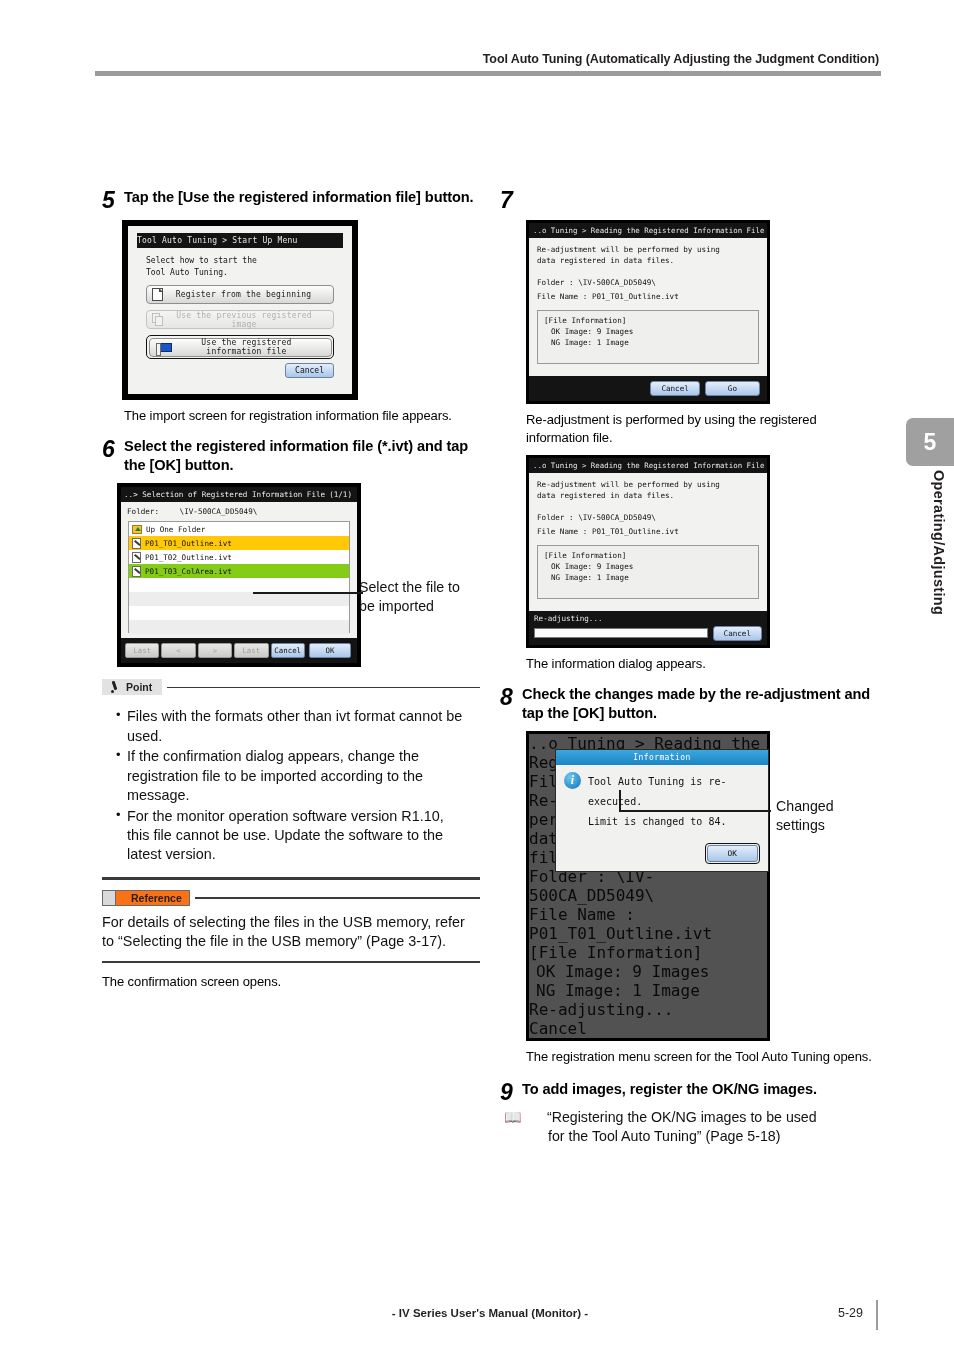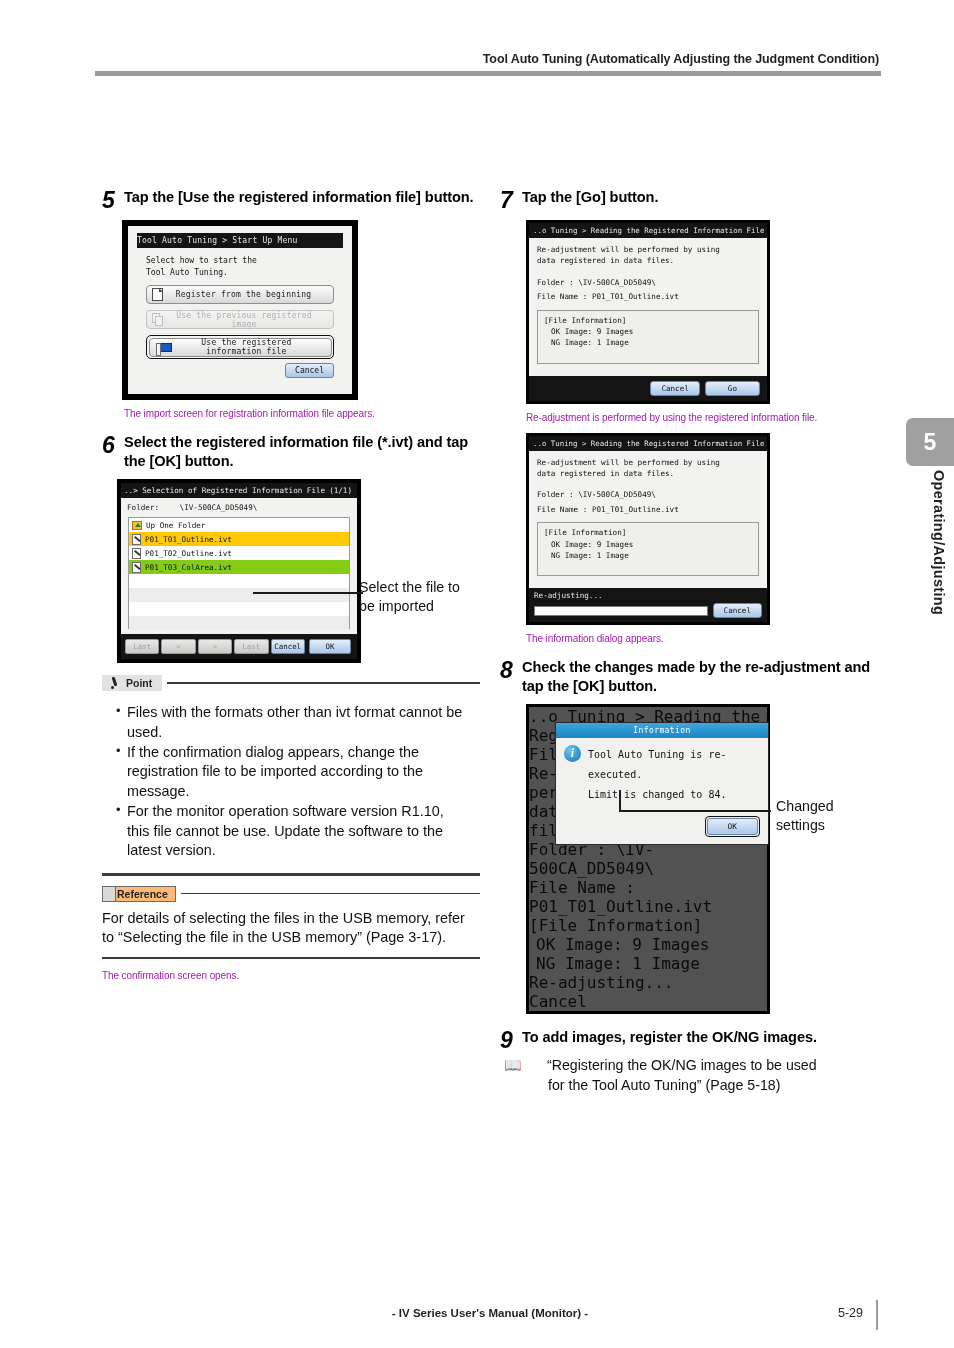--- a/index.html
+++ b/index.html
@@ -42,21 +42,21 @@
     font-size: 23px; font-weight: bold; font-style: italic;
     line-height: 1; width: 22px; flex: 0 0 22px;
     color: #000; margin-top: 1px;
   }
   .step-text {
     font-size: 14.6px; font-weight: bold; line-height: 1.30;
     color: #000; flex: 1; letter-spacing: -0.1px;
   }
 
   .body-text {
-    font-size: 10px; line-height: 1.40; color: #a21caf;
+    font-size: 13px; line-height: 1.40; color: #000000;
     margin: 7px 0 0 22px; letter-spacing: -0.1px;
   }
   .sub-ref {
     font-size: 14.2px; line-height: 1.38; color: #111;
     margin: 4px 0 0 48px; text-indent: -22px;
   }
   .book-icon { display: inline-block; width: 17px; }
 
   
   .shot { position: relative; font-family: "DejaVu Sans Mono", monospace; }
@@ -248,21 +248,21 @@
   .note-head { display: flex; align-items: center; }
   .note-tag {
     display: flex; align-items: center; gap: 6px;
     background: #e2e2e2; padding: 2px 10px 2px 6px;
     font-size: 10.5px; font-weight: bold; color: #231f20;
   }
   .ref-box {
     display:flex; align-items:stretch; border: 1px solid #6a6a6a;
   }
   .ref-sq { width: 13px; background: #d9d9d9; border-right: 1px solid #6a6a6a; }
-  .ref-lbl { padding: 1px 7px 1px 1px; font-size: 10.5px; font-weight: bold; color:#231f20; background:#fdba74; }
+  .ref-lbl { padding: 1px 7px 1px 15px; font-size: 10.5px; font-weight: bold; color:#231f20; background:#f97316; }
   .pen-icon { width: 12px; height: 12px; position: relative; }
   .pen-icon:before {
     content:""; position:absolute; left:5px; top:0; width:3px; height:9px;
     background:#231f20; transform: rotate(-18deg); border-radius: 1px;
   }
   .pen-icon:after {
     content:""; position:absolute; left:3px; top:9px; width:3px; height:3px;
     background:#231f20; border-radius:50%;
   }
   .note-rule { flex: 1; height: 1.4px; background: #3a3a3a; margin-left: 5px; }
@@ -441,21 +441,20 @@
     <div class="note-bottom-rule thin"></div>
   </div>
 
   <div class="body-text" style="margin-left:0;margin-top:10px;">The confirmation screen opens.</div>
 </div>
 
 <div class="col col-right">
 
   <div class="step">
     <div class="step-num">7</div>
-    <div class="step-text">Tap the [Go] button.</div>
   </div>
 
   <div class="shot s7" style="margin:8px 0 0 26px;">
     <div class="shot-frame" style="padding:2px;">
       <div class="lcd">
         <div class="tb">..o Tuning &gt; Reading the Registered Information File</div>
         <div class="body">
           <div>Re-adjustment will be performed by using</div>
           <div>data registered in data files.</div>
           <div class="spacer"></div>
@@ -573,20 +572,24 @@
         </span>
       </div>
       <div class="ov-foot">
         <span class="okwrap2">
           <span class="okbtn" style="display:block;">OK</span>
         </span>
       </div>
     </div>
   </div>
 
+  <div class="body-text" style="margin-left:26px;">
+    <span>The registration menu screen for the Tool Auto</span>
+    <span>Tuning opens.</span>
+  </div>
 
   <div class="step" style="margin-top:14px;">
     <div class="step-num">9</div>
     <div class="step-text">To add images, register the OK/NG images.</div>
   </div>
   <div class="sub-ref">
     <span class="book-icon">📖</span>
     <span>“Registering the OK/NG images to be used</span>
     <div style="margin-left:22px;">for the Tool Auto Tuning” (Page 5-18)</div>
   </div>

